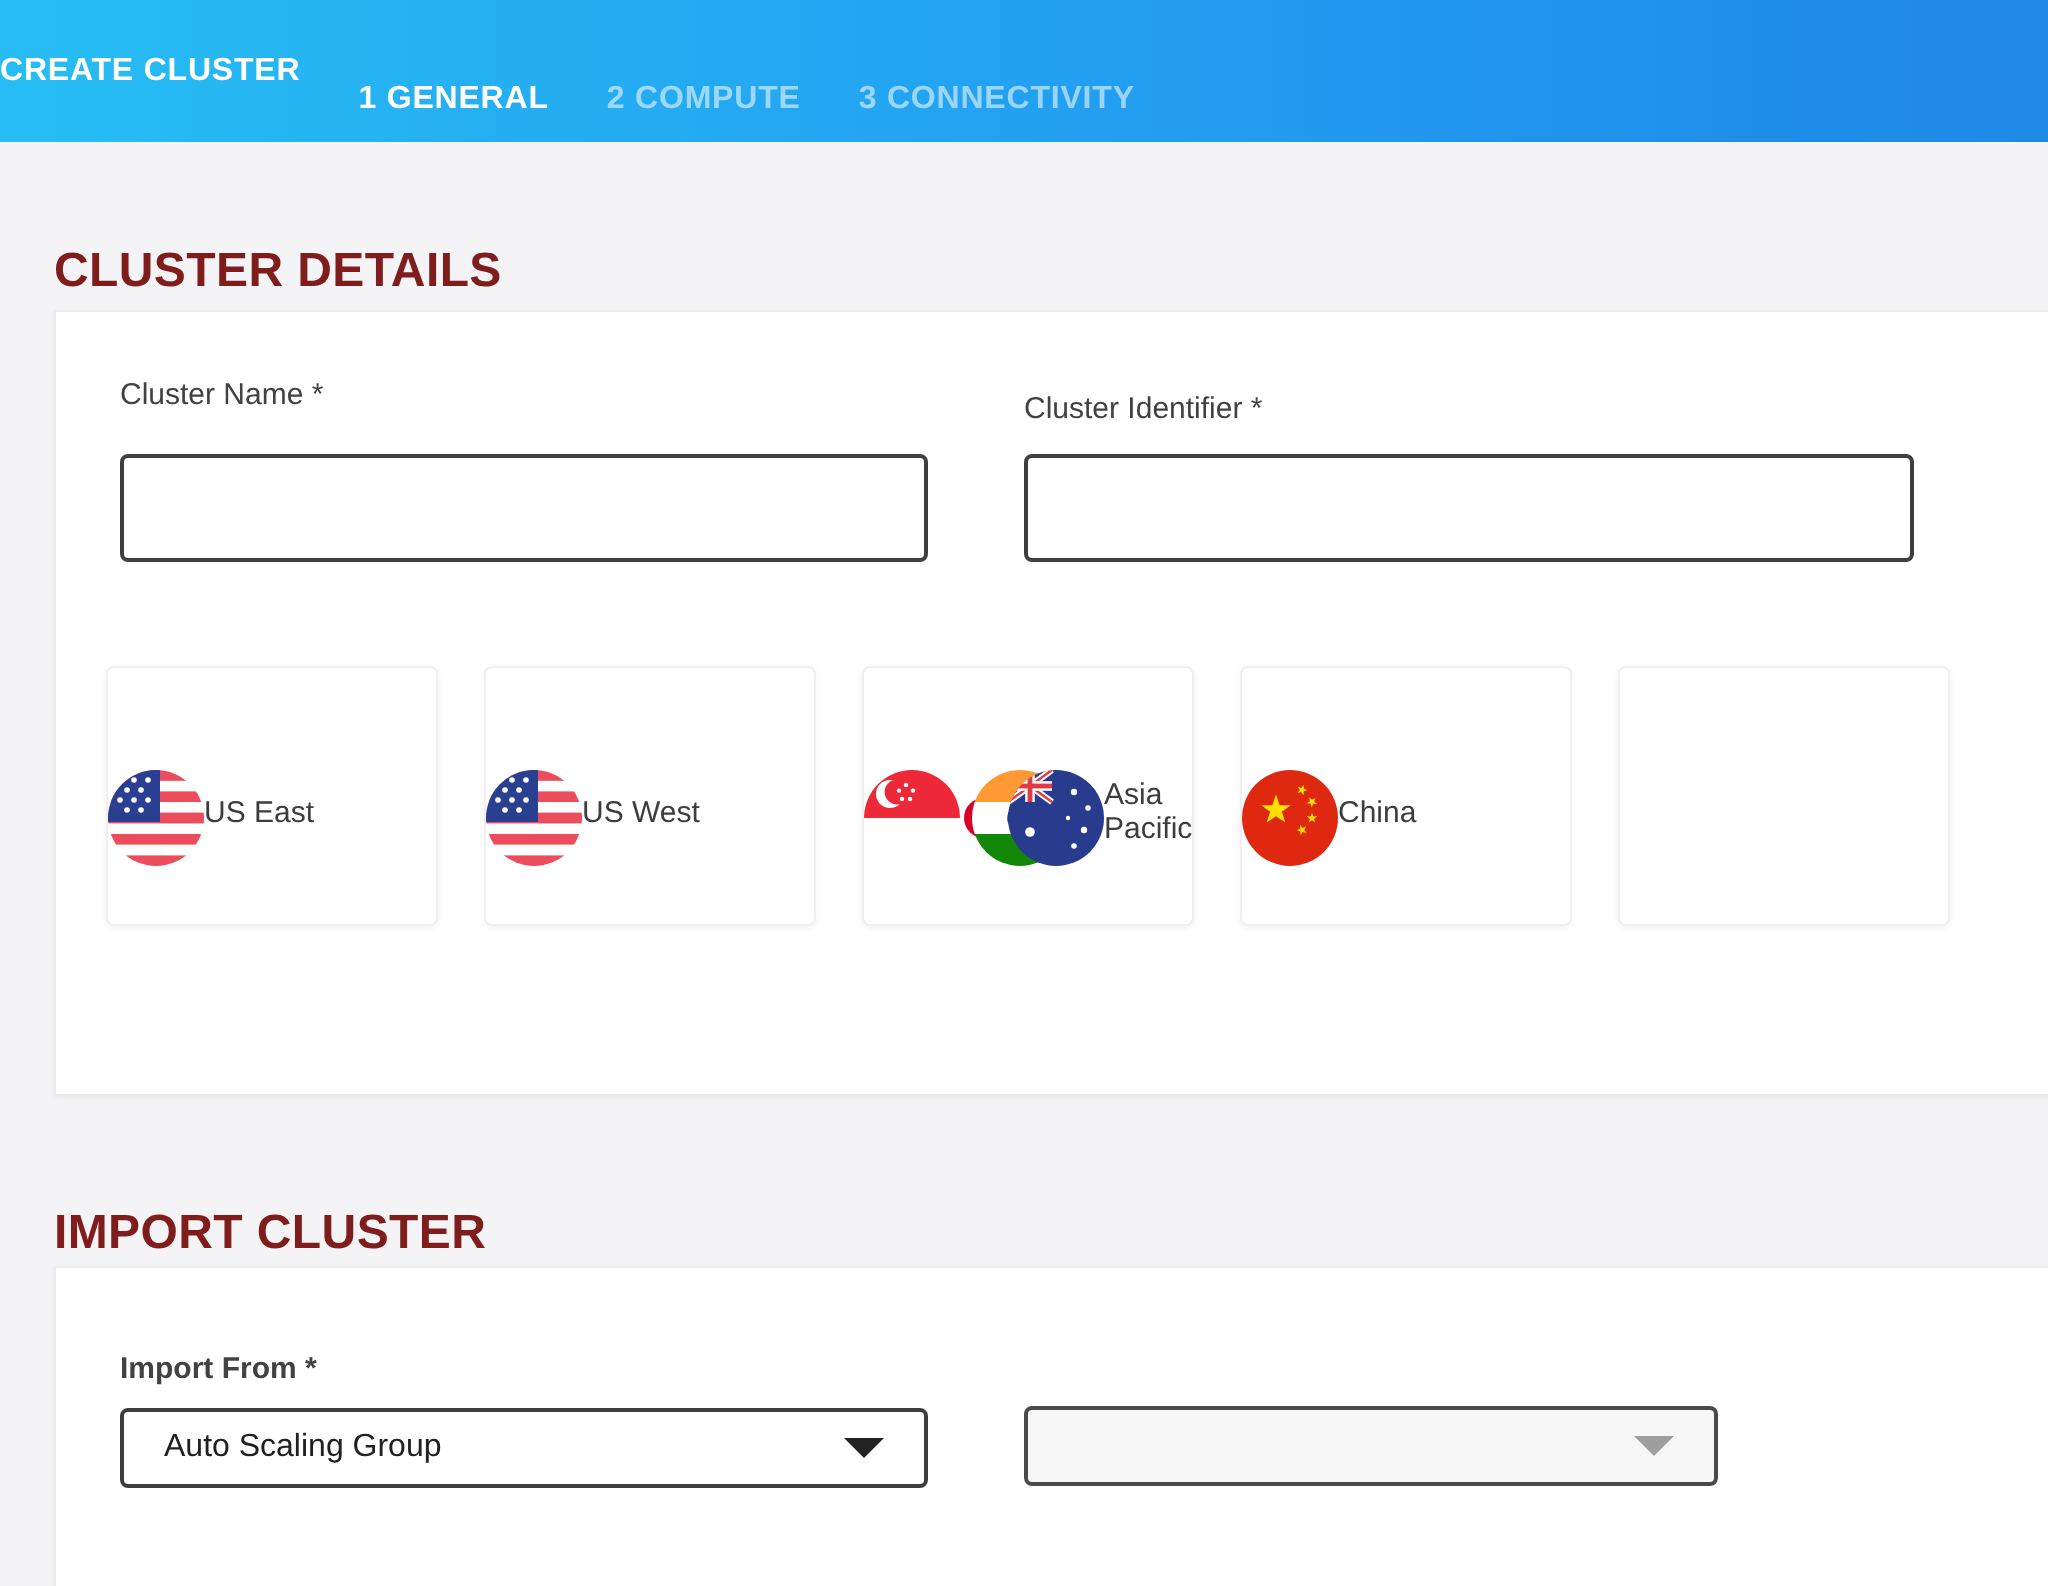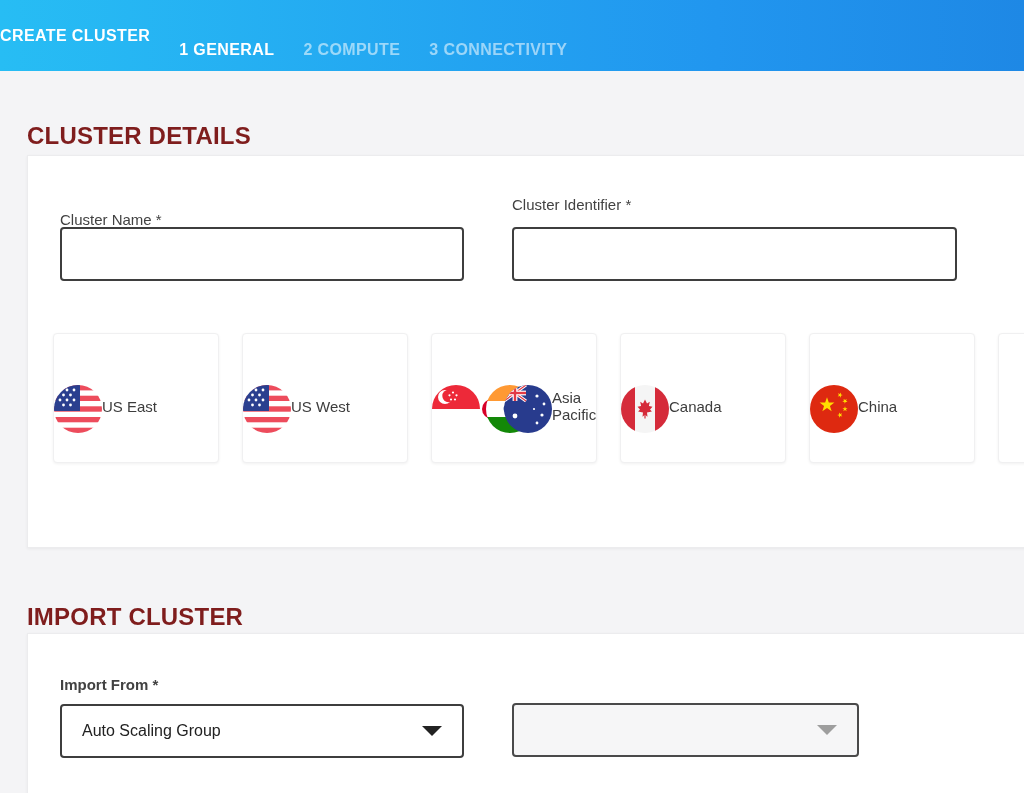--- a/index.html
+++ b/index.html
@@ -56,21 +56,21 @@
   .flag-stack { position:relative; width:120px; height:48px; }
   .flag-stack .flag { position:absolute; top:0; }
   .fs-sg { left:0;  z-index:5; }
   .fs-kr { left:18px; z-index:2; }
   .fs-jp { left:36px; z-index:3; }
   .fs-in { left:54px; z-index:4; }
   .fs-au { left:72px; z-index:5; }
 
   
   .select-box {
-    position:absolute; height:54px; background:#fff;
+    position:absolute; height:40px; background:#fff;
     border:2px solid #3e3e3e; border-radius:4px;
     display:flex; align-items:center; justify-content:space-between;
     padding:0 20px; cursor:pointer;
   }
   .select-box .select-value { font-size:16px; color:#212121; }
   .caret { width:0; height:0; border-left:10px solid transparent; border-right:10px solid transparent; border-top:10px solid #222; }
   .select-box.disabled { background:#f6f6f7; border-color:#4a4a4a; cursor:default; }
   .select-box.disabled .caret { border-top-color:#9e9e9e; }
 </style>
 </head>
@@ -81,21 +81,21 @@
   <div class="header">
     <span class="title">CREATE CLUSTER</span>
     <span class="tab active">1 GENERAL</span>
     <span class="tab">2 COMPUTE</span>
     <span class="tab">3 CONNECTIVITY</span>
   </div>
 
   <div class="section-heading heading-details">CLUSTER DETAILS</div>
 
   <div class="card card-details">
-    <label class="field-label" style="left:32px; top:55px;">Cluster Name *</label>
+    <label class="field-label" style="left:32px; top:33px;">Cluster Name *</label>
     <input class="text-input" style="left: 32px; top: 71px; width: 404px;" value="">
 
     <label class="field-label" style="left:484px; top:40px;">Cluster Identifier *</label>
     <input class="text-input" style="left: 484px; top: 71px; width: 445px;" value="">
 
     <div class="regions">
 
       <div class="region-card">
         <div class="icon-wrap">
           <div class="flag">
@@ -254,34 +254,20 @@
                     <circle cx="38" cy="30" r="1.6"></circle>
                   <circle cx="33" cy="38" r="1.4"></circle>
                 </g>
               </svg>
             </div>
           </div>
         </div>
         <div class="region-label">Asia Pacific</div>
       </div>
 
-      <div class="region-card">
-        <div class="icon-wrap">
-          <div class="flag">
-            <svg width="48" height="48" viewBox="0 0 48 48">
-              <rect width="48" height="48" fill="#f5f5f5"></rect>
-              <rect width="14" height="48" fill="#d52b3a"></rect>
-              <rect x="34" width="14" height="48" fill="#d52b3a"></rect>
-              <path fill="#d52b3a" d="M24 14.5 l2 4 2.8-1.7 -0.9 4.3 3.6 0.6 -2.5 2.8 1.9 2.1 -4.9 0.9 0.5 4.2 -2.5-1.9 -2.5 1.9 0.5-4.2 -4.9-0.9 1.9-2.1 -2.5-2.8 3.6-0.6 -0.9-4.3 2.8 1.7 z"></path>
-              <rect x="23.4" y="29" width="1.2" height="4.5" fill="#d52b3a"></rect>
-            </svg>
-          </div>
-        </div>
-        <div class="region-label">Canada</div>
-      </div>
 
       <div class="region-card">
         <div class="icon-wrap">
           <div class="flag">
             <svg width="48" height="48" viewBox="0 0 48 48">
               <rect width="48" height="48" fill="#de2910"></rect>
               <g fill="#ffde00">
                 <path transform="translate(17,20) scale(1.55)" d="M0,-5 L1.18,-1.55 4.76,-1.55 1.9,0.6 3,4.05 0,2 -3,4.05 -1.9,0.6 -4.76,-1.55 -1.18,-1.55 Z"></path>
                 <path transform="translate(30,10) scale(0.55) rotate(20)" d="M0,-5 L1.18,-1.55 4.76,-1.55 1.9,0.6 3,4.05 0,2 -3,4.05 -1.9,0.6 -4.76,-1.55 -1.18,-1.55 Z"></path>
                 <path transform="translate(35,16) scale(0.55) rotate(40)" d="M0,-5 L1.18,-1.55 4.76,-1.55 1.9,0.6 3,4.05 0,2 -3,4.05 -1.9,0.6 -4.76,-1.55 -1.18,-1.55 Z"></path>

